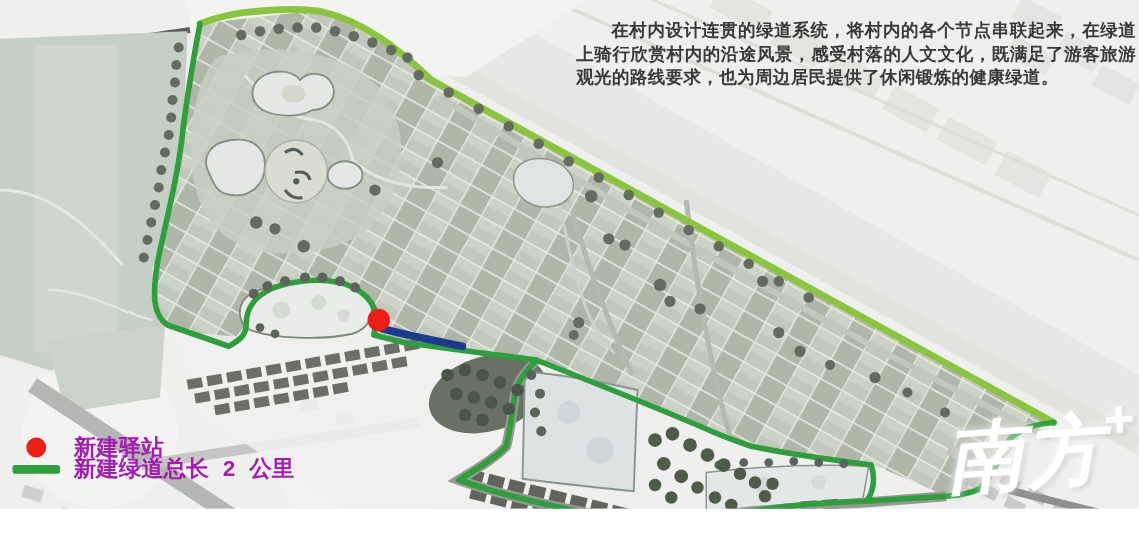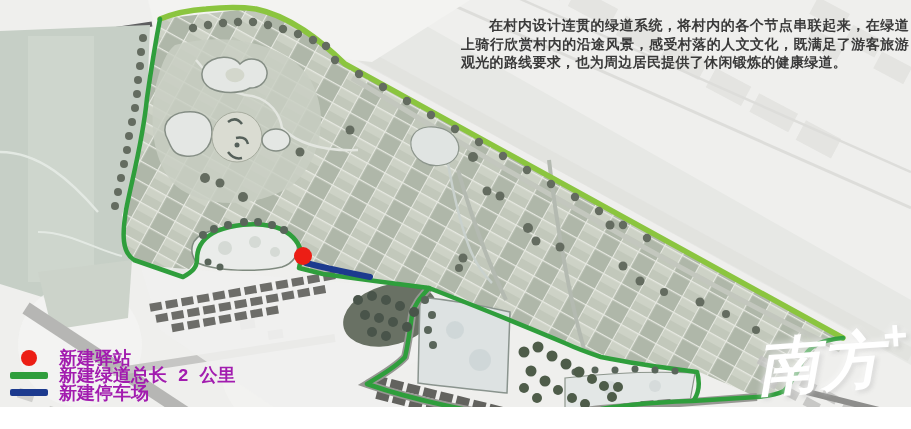--- a/index.html
+++ b/index.html
@@ -369,23 +369,19 @@
 
 <div class="legend">
   <div class="legend-row">
     <span class="sw sw-dot"></span>
     <span class="legend-label">新建驿站</span>
   </div>
   <div class="legend-row">
     <span class="sw sw-line sw-g"></span>
     <span class="legend-label">新建绿道总长 2 公里</span>
   </div>
-  <div class="legend-row">
-    <span class="sw sw-line sw-b"></span>
-    <span class="legend-label">新建停车场</span>
-  </div>
 </div>
 
 <div class="watermark">
   <span>南方</span><span class="plus">+</span>
 </div>
 
 </div>
 
 </body></html>

